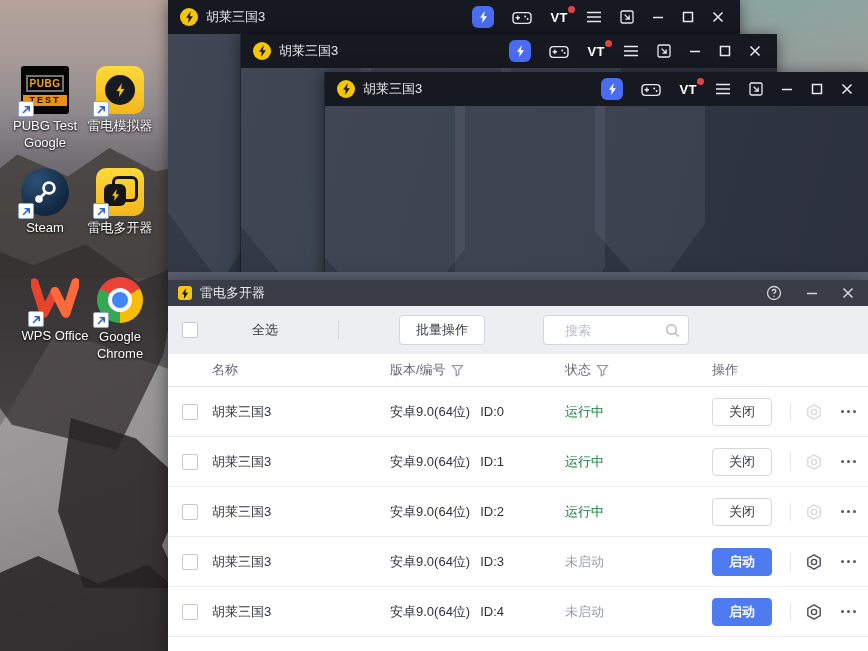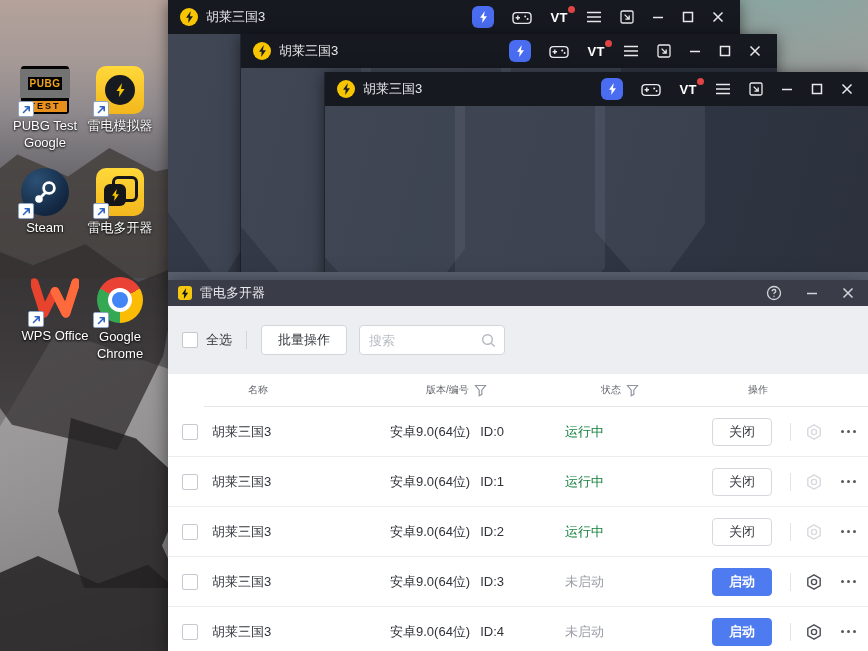--- a/index.html
+++ b/index.html
@@ -27,21 +27,21 @@
 
   
   .dicon{position:absolute;width:70px;text-align:center;}
   .dicon .art{width:48px;height:48px;margin:0 auto;position:relative;}
   .dicon .lbl{margin-top:4px;font-size:13px;color:#fff;line-height:1.3;
               text-shadow:0 1px 2px rgba(0,0,0,.9),0 0 3px rgba(0,0,0,.6);}
   .sc{position:absolute;left:-3px;bottom:-3px;width:14px;height:14px;background:#fff;
       border:1px solid #8fa6c6;border-radius:2px;display:flex;align-items:center;justify-content:center;}
   .pubg-art{width:48px;height:48px;background:#050505;border-radius:3px;display:flex;
             flex-direction:column;align-items:center;justify-content:center;}
-  .pubg-art .l1{color:#f3a51b;border:8px solid #737373;font-weight:900;font-size:10px;
+  .pubg-art .l1{color:#f3a51b;border:2px solid #737373;font-weight:900;font-size:10px;
                 line-height:13px;padding:0 2px;letter-spacing:.5px;}
   .pubg-art .l2{margin-top:3px;background:#e9901c;color:#111;font-weight:900;font-size:9px;
                 line-height:11px;width:44px;letter-spacing:2px;}
   .yellow-sq{width:48px;height:48px;border-radius:10px;background:linear-gradient(180deg,#ffd83a,#f3b71c);}
   .ldp-circle{position:absolute;left:9px;top:9px;width:30px;height:30px;border-radius:50%;
               background:#171a21;display:flex;align-items:center;justify-content:center;}
   .ldm-back{position:absolute;left:16px;top:8px;width:20px;height:20px;border:3px solid #15161a;border-radius:6px;}
   .ldm-front{position:absolute;left:8px;top:16px;width:22px;height:22px;background:#15161a;border-radius:6px;
              display:flex;align-items:center;justify-content:center;}
   .steam-art{width:48px;height:48px;border-radius:50%;
@@ -75,37 +75,37 @@
 
   
   .manager{position:absolute;left:168px;top:280px;width:700px;height:371px;z-index:5;
            background:#fff;box-shadow:0 4px 18px rgba(0,0,0,.5);display:flex;flex-direction:column;}
   .mgr-titlebar{height:26px;background:#3a3d48;display:flex;align-items:center;padding:0 14px 0 10px;flex:0 0 auto;}
   .mgr-app-icon{width:14px;height:14px;border-radius:3px;background:#f6c80d;display:flex;
                 align-items:center;justify-content:center;}
   .mgr-title{color:#e9eaee;font-size:13px;margin-left:8px;}
   .mgr-tb-icons{margin-left:auto;display:flex;align-items:center;gap:24px;}
   .mgr-tb-icons .tbi{opacity:.92;}
-  .toolbar{height:68px;background:#eceef2;display:flex;align-items:center;padding:0 14px;flex:0 0 auto;box-sizing:border-box;}
+  .toolbar{height:48px;background:#eceef2;display:flex;align-items:center;padding:0 14px;flex:0 0 auto;box-sizing:border-box;gap:46px;}
   .cb{width:16px;height:16px;border:1px solid #c6c8cf;border-radius:2px;background:#fff;
       display:inline-block;box-sizing:border-box;cursor:pointer;flex:0 0 auto;}
   .tl-label{font-size:13px;color:#34373d;margin-left:8px;}
   .tl-div{width:1px;height:18px;background:#d3d5da;margin:0 14px;}
   .btn-batch{height:30px;padding:0 16px;background:#fff;border:1px solid #d4d6dc;border-radius:4px;
              font-size:13px;color:#34373d;cursor:pointer;font-family:inherit;}
   .sort-box{margin-left:auto;width:106px;height:30px;background:#fff;border:1px solid #d4d6dc;border-radius:4px;
             display:flex;align-items:center;padding:0 8px 0 10px;box-sizing:border-box;cursor:pointer;}
   .sort-box span{font-size:13px;color:#34373d;flex:1;}
   .search-box{margin-left:12px;width:146px;height:30px;background:#fff;border:1px solid #d4d6dc;border-radius:4px;
-              display:flex;align-items:center;padding:0 8px 0 7px;box-sizing:border-box;}
+              display:flex;align-items:center;padding:0 8px 0 19px;box-sizing:border-box;}
   .search-box input{border:none;outline:none;flex:1;min-width:0;font-size:13px;color:#34373d;font-family:inherit;}
   .search-box input::placeholder{color:#b9bcc4;}
 
   .thead{height:32px;display:flex;align-items:center;padding-left:14px;border-bottom:1px solid #e6e7ea;
-         font-size:10px;color:#65686f;flex:0 0 auto;margin-left:36px;}
+         font-size:13px;color:#65686f;flex:0 0 auto;}
   .c1{width:30px;flex:0 0 auto;display:flex;align-items:center;}
   .c2{width:178px;flex:0 0 auto;}
   .c3{width:175px;flex:0 0 auto;display:flex;align-items:center;}
   .c4{width:147px;flex:0 0 auto;display:flex;align-items:center;}
   .c5{flex:1;display:flex;align-items:center;}
   .funnel{margin-left:5px;display:flex;align-items:center;cursor:pointer;}
   .tbody{flex:1;overflow:hidden;}
   .trow{height:49px;display:flex;align-items:center;padding-left:14px;border-bottom:1px solid #ededf0;
         font-size:13px;color:#303339;background:#fff;}
   .iid{margin-left:10px;}

